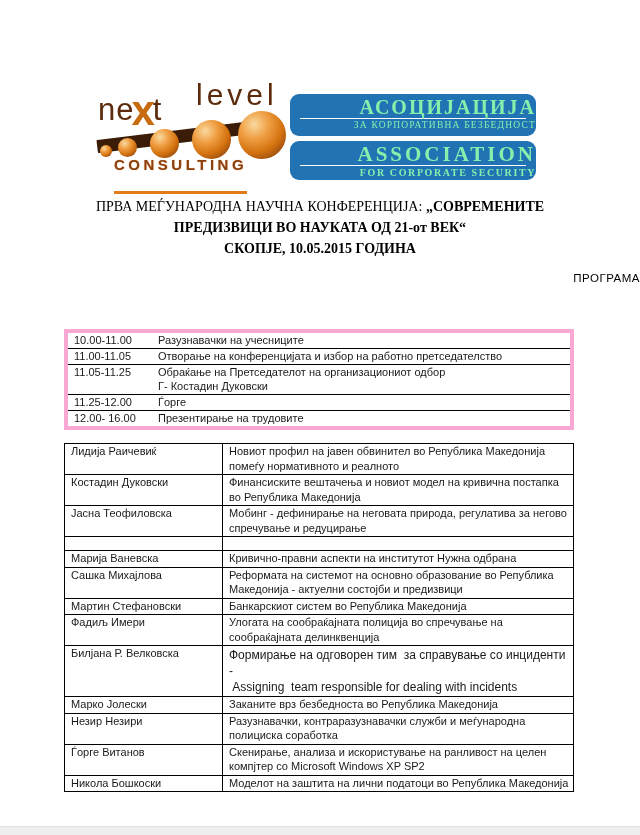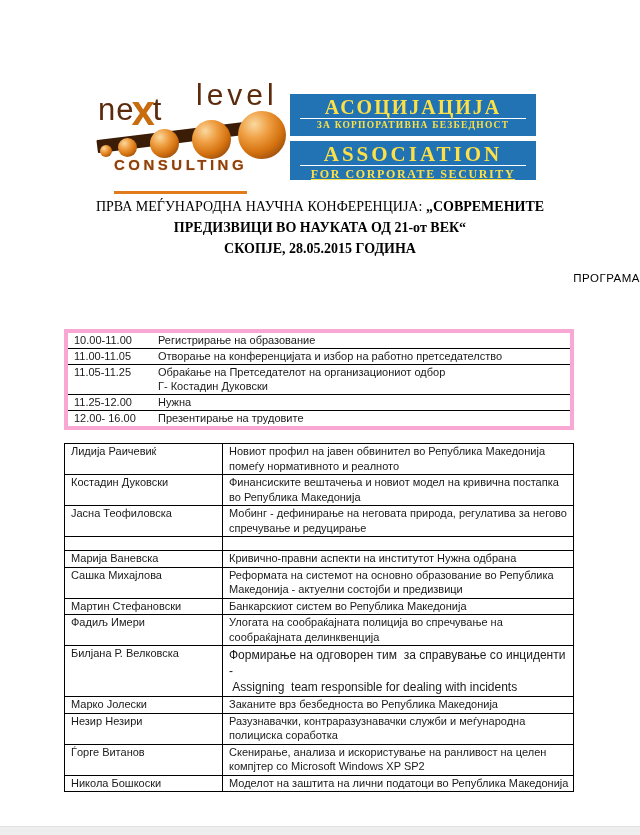--- a/index.html
+++ b/index.html
@@ -21,28 +21,28 @@
   .sp1{left:4px;top:57px;width:12px;height:12px;}
   .sp2{left:22px;top:50px;width:19px;height:19px;}
   .sp3{left:54px;top:41px;width:29px;height:29px;}
   .sp4{left:96px;top:32px;width:39px;height:39px;}
   .sp5{left:142px;top:23px;width:48px;height:48px;}
   .nl-consulting{position:absolute;left:18px;top:68px;font-size:15px;font-weight:bold;letter-spacing:3.5px;
     color:#8a4114;border-bottom:3px solid #e07a1a;padding-bottom:18px;z-index:3;text-shadow:0 0 1px #e8953f;}
 
   
   .logo-assoc{position:absolute;left:290px;top:94px;width:246px;}
-  .assoc-box{background:#2173b3;color:#fde047;text-align:center;font-family:"Liberation Serif",serif;}
+  .assoc-box{background:#2173b3;color:#86efac;text-align:right;font-family:"Liberation Serif",serif;border-radius:9px;}
   .assoc-box1{height:42px;padding-top:3px;box-sizing:border-box;}
   .assoc-box2{height:39px;margin-top:5px;padding-top:2px;box-sizing:border-box;}
   .assoc-title{font-size:20px;font-weight:bold;letter-spacing:2px;line-height:21px;}
   .assoc-title2{font-size:21px;font-weight:bold;letter-spacing:3px;line-height:22px;font-family:Liberation Serif, serif;}
   .assoc-rule{width:92%;margin:0 auto 1px auto;border-top:1px solid #ffffff;}
-  .assoc-sub{font-size:9.5px;font-weight:bold;letter-spacing:1.2px;}
-  .assoc-sub2{font-size:12px;font-weight:bold;letter-spacing:1.6px;text-decoration:underline;}
+  .assoc-sub{font-size:9.5px;font-weight:normal;letter-spacing:1.2px;}
+  .assoc-sub2{font-size:10px;font-weight:bold;letter-spacing:1.6px;}
 
   
   .conf-title{position:absolute;left:0;top:196px;width:640px;text-align:center;
     font-family:"Liberation Serif",serif;font-size:14px;line-height:21px;color:#000;}
   .conf-title .bold{font-weight:bold;}
   .program-heading{position:absolute;left:0;top:272px;width:640px;text-align:right;
     font-size:11.5px;letter-spacing:0.5px;color:#000;}
 
   
   .schedule{position:absolute;left:64px;top:329px;width:510px;border:4px solid #f9a8d4;box-sizing:border-box;}
@@ -89,42 +89,42 @@
     <div class="assoc-box assoc-box2">
       <div class="assoc-title2">ASSOCIATION</div>
       <div class="assoc-rule"></div>
       <div class="assoc-sub2">FOR CORPORATE SECURITY</div>
     </div>
   </div>
 
   <div class="conf-title">
     <div><span>ПРВА МЕЃУНАРОДНА НАУЧНА КОНФЕРЕНЦИЈА: </span><span class="bold">„СОВРЕМЕНИТЕ</span></div>
     <div class="bold">ПРЕДИЗВИЦИ ВО НАУКАТА ОД 21-от ВЕК“</div>
-    <div class="bold">СКОПЈЕ, 28.05.2015 ГОДИНА</div>
+    <div class="bold">СКОПЈЕ, 10.05.2015 ГОДИНА</div>
   </div>
 
   <div class="program-heading">ПРОГРАМА</div>
 
   <div class="schedule">
     <div class="s-row">
       <div class="s-time">10.00-11.00</div>
-      <div class="s-text">Регистрирање на образование</div>
+      <div class="s-text">Разузнавачки на учесниците</div>
     </div>
     <div class="s-row">
       <div class="s-time">11.00-11.05</div>
       <div class="s-text">Отворање на конференцијата и избор на работно претседателство</div>
     </div>
     <div class="s-row">
       <div class="s-time">11.05-11.25</div>
       <div class="s-text">Обраќање на Претседателот на организациониот одбор
 Г- Костадин Дуковски</div>
     </div>
     <div class="s-row">
       <div class="s-time">11.25-12.00</div>
-      <div class="s-text">Нужна</div>
+      <div class="s-text">Ѓорге</div>
     </div>
     <div class="s-row">
       <div class="s-time">12.00- 16.00</div>
       <div class="s-text">Презентирање на трудовите</div>
     </div>
   </div>
 
   <div class="speakers">
     <div class="p-row">
       <div class="p-name">Лидија Раичевиќ</div>

